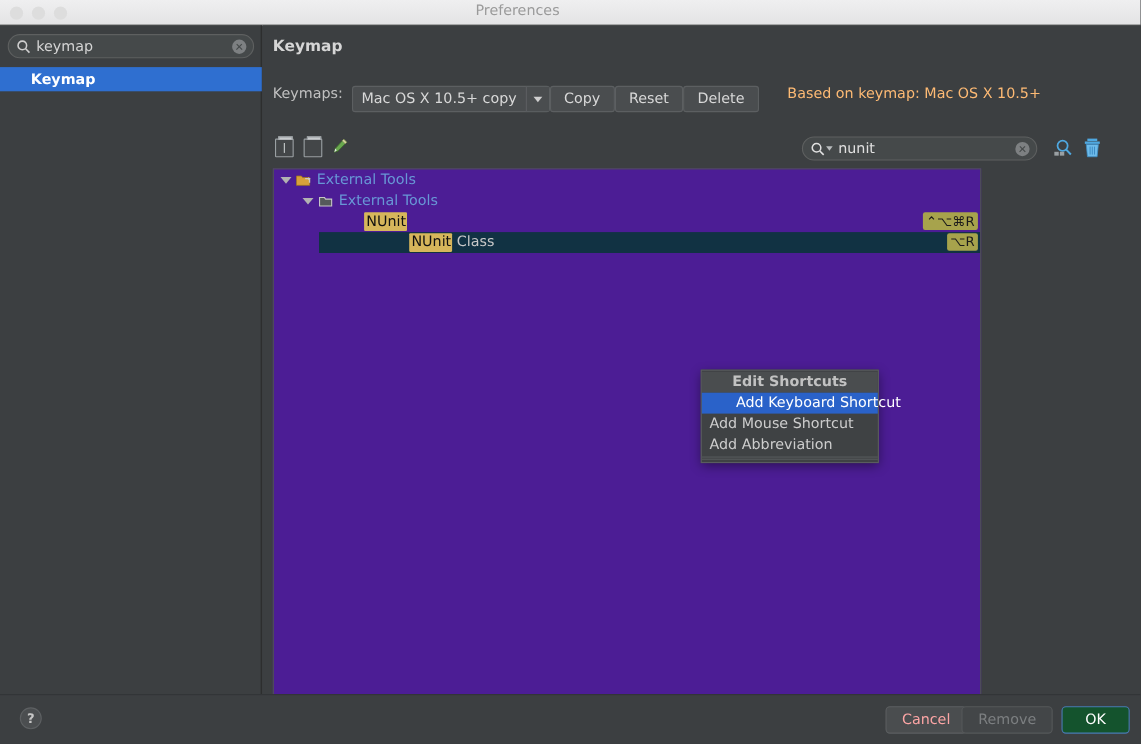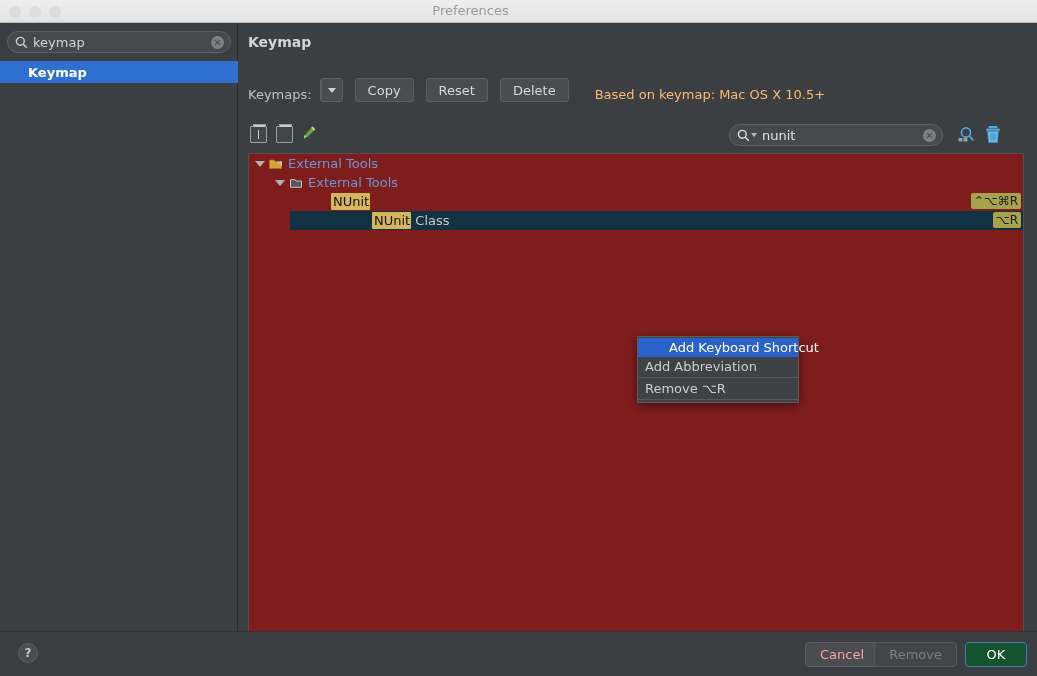--- a/index.html
+++ b/index.html
@@ -93,21 +93,21 @@
     background: #3c3f41;
   }
   .page-title {
     position: absolute; left: 9px; top: 11px;
     font-size: 14px; font-weight: bold; color: #d6d6d6;
   }
 
   
   .km-row {
     position: absolute; left: 9px; top: 55px;
-    display: flex; align-items: flex-end; gap: 0;
+    display: flex; align-items: flex-start; gap: 0;
   }
   .km-label { font-size: 13px; color: #c0c0c0; margin-right: 8px; }
   .km-combo {
     display: flex; align-items: stretch;
     height: 24px;
     background: #4a4d4f;
     border: 1px solid #5c5f61;
     border-radius: 3px;
     box-sizing: border-box;
   }
@@ -121,21 +121,20 @@
     background: #4a4d4f;
   }
   .caret-dn {
     width: 0; height: 0;
     border-left: 4px solid transparent;
     border-right: 4px solid transparent;
     border-top: 5px solid #cfcfcf;
   }
   .btn {
     height: 24px; min-width: 56px;
-    margin-left: 12px;
     background: #4a4d4f;
     border: 1px solid #5c5f61;
     border-radius: 3px;
     color: #d8d8d8; font-size: 13px;
     display: flex; align-items: center; justify-content: center;
     padding: 0 12px;
     box-sizing: border-box;
   }
   .based {
     margin-left: 26px; font-size: 13px; color: #fdba74; white-space: nowrap;
@@ -184,22 +183,22 @@
     border-right: 3px solid transparent;
     border-top: 4px solid #b9bcbe;
   }
   .tb-search .val {
     margin-left: 5px; color: #e0e0e0; font-size: 13px; flex: 1;
   }
 
   
   .tree-panel {
     position: absolute; left: 9px; top: 130px;
-    width: 776px; height: 492px;
-    background: #7f1d1d;
+    width: 644px; height: 492px;
+    background: #4c1d95;
     border: 1px solid #4e5254;
     box-sizing: border-box;
     overflow: hidden;
   }
   .trow {
     position: relative;
     height: 19px;
     display: flex; align-items: center;
     white-space: nowrap;
   }
@@ -321,20 +320,21 @@
 </div>
 
 <div class="main">
 
   <div class="page-title">Keymap</div>
 
   <div class="km-row">
     <span class="km-label">Keymaps:</span>
 
     <div class="km-combo">
+      <span class="txt">Mac OS X 10.5+ copy</span>
       <span class="arrowbox">
           <i class="caret-dn"></i>
         </span>
     </div>
 
     <div class="btn">Copy</div>
     <div class="btn">Reset</div>
     <div class="btn">Delete</div>
 
     <span class="based">Based on keymap: Mac OS X 10.5+</span>
@@ -419,24 +419,25 @@
       <span class="tlabel plain">
         <span class="hl">NUnit</span><span>&nbsp;Class</span>
       </span>
       <span class="sc-badge">⌥R</span>
     </div>
 
   </div>
 </div>
 
 <div class="ctxmenu">
+  <div class="ctx-title">Edit Shortcuts</div>
   <div class="ctx-item active">Add Keyboard Shortcut</div>
+  <div class="ctx-item">Add Mouse Shortcut</div>
   <div class="ctx-item">Add Abbreviation</div>
   <div class="ctx-sep"></div>
-  <div class="ctx-item">Remove ⌥R</div>
   <div class="ctx-sep"></div>
 </div>
 
 <div class="footer">
   <div class="help-btn">?</div>
   <div class="fbtn cancel">Cancel</div>
   <div class="fbtn apply">Remove</div>
   <div class="fbtn ok">OK</div>
 </div>
 

